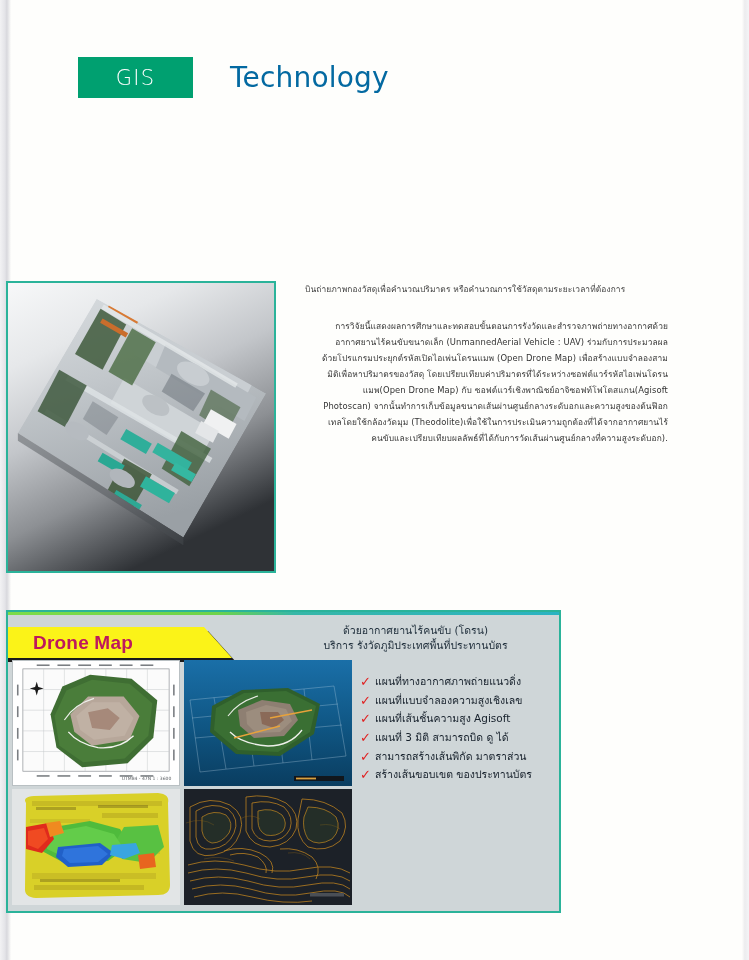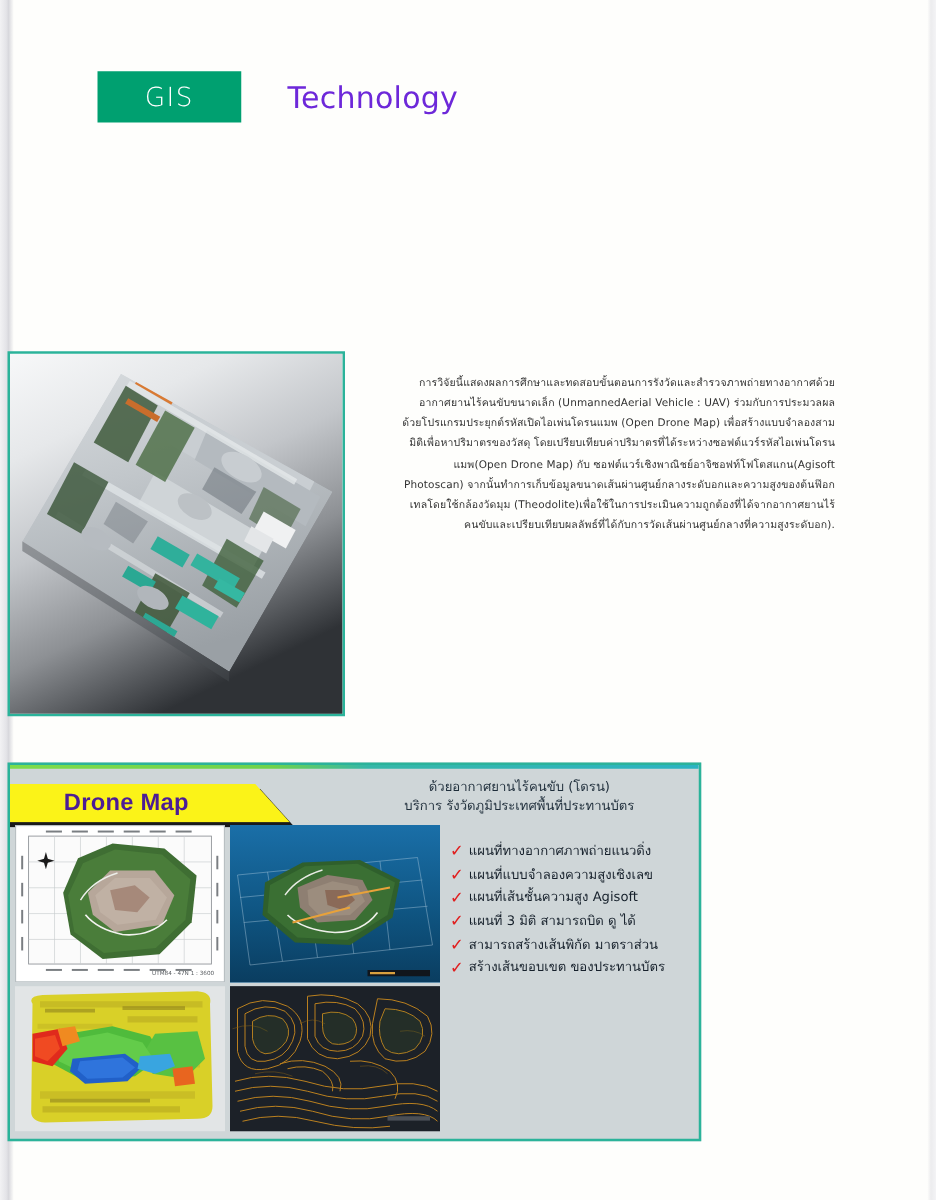--- a/index.html
+++ b/index.html
@@ -57,22 +57,22 @@
     align-items: center;
     justify-content: center;
     color: #ffffff;
     font-size: 21px;
     letter-spacing: 1.2px;
     font-family: "DejaVu Sans", "Liberation Sans", sans-serif;
     font-weight: 300;
   }
   .header-title {
     margin-left: 37px;
-    font-size: 24px;
-    color: #6d28d9;
+    font-size: 28px;
+    color: #0369a1;
     font-weight: 400;
     letter-spacing: 0.2px;
     white-space: nowrap;
   }
 
   
   .model-frame {
     position: absolute;
     left: 6px;
     top: 281px;
@@ -149,22 +149,22 @@
     position: absolute;
     left: 0; top: 15px;
     width: 224px;
     height: 31px;
     background: #fbf318;
     clip-path: polygon(0 0, 196px 0, 224px 100%, 0 100%);
     display: flex;
     align-items: center;
   }
   .dm-banner-text {
-    margin-left: 43px;
-    color: #4c1d95;
+    margin-left: 25px;
+    color: #be185d;
     font-size: 19px;
     font-weight: bold;
     letter-spacing: 0.2px;
     font-family: "Liberation Sans", "DejaVu Sans", sans-serif;
   }
   .dm-subtitle {
     position: absolute;
     left: 265px;
     top: 11px;
     width: 285px;
@@ -296,20 +296,21 @@
 
         <path d="M166 92 L200 112 L188 130 L156 110 Z" fill="#6e757b" opacity="0.55"></path>
         <path d="M86 120 L112 136 L100 154 L76 138 Z" fill="#747b81" opacity="0.45"></path>
       </g>
 
       <polygon points="10,152 178,258 178,266 10,160" fill="#4a4e52" opacity="0.45"></polygon>
     </svg>
   </div>
 
   <div class="content-col">
+    <p class="lead-line">บินถ่ายภาพกองวัสดุเพื่อคำนวณปริมาตร หรือคำนวณการใช้วัสดุตามระยะเวลาที่ต้องการ</p>
     <p class="body-para">การวิจัยนี้แสดงผลการศึกษาและทดสอบขั้นตอนการรังวัดและสำรวจภาพถ่ายทางอากาศด้วยอากาศยานไร้คนขับขนาดเล็ก (UnmannedAerial Vehicle : UAV) ร่วมกับการประมวลผลด้วยโปรแกรมประยุกต์รหัสเปิดไอเพ่นโดรนแมพ (Open Drone Map) เพื่อสร้างแบบจำลองสามมิติเพื่อหาปริมาตรของวัสดุ โดยเปรียบเทียบค่าปริมาตรที่ได้ระหว่างซอฟต์แวร์รหัสไอเพ่นโดรนแมพ(Open Drone Map) กับ ซอฟต์แวร์เชิงพาณิชย์อาจิซอฟท์โฟโตสแกน(Agisoft Photoscan) จากนั้นทำการเก็บข้อมูลขนาดเส้นผ่านศูนย์กลางระดับอกและความสูงของต้นฟ๊อกเทลโดยใช้กล้องวัดมุม (Theodolite)เพื่อใช้ในการประเมินความถูกต้องที่ได้จากอากาศยานไร้คนขับและเปรียบเทียบผลลัพธ์ที่ได้กับการวัดเส้นผ่านศูนย์กลางที่ความสูงระดับอก).</p>
   </div>
 
   <div class="dronemap-panel">
     <div class="dm-topline"></div>
 
     <div class="dm-banner-shadow"></div>
     <div class="dm-banner">
       <span class="dm-banner-text">Drone Map</span>
     </div>

